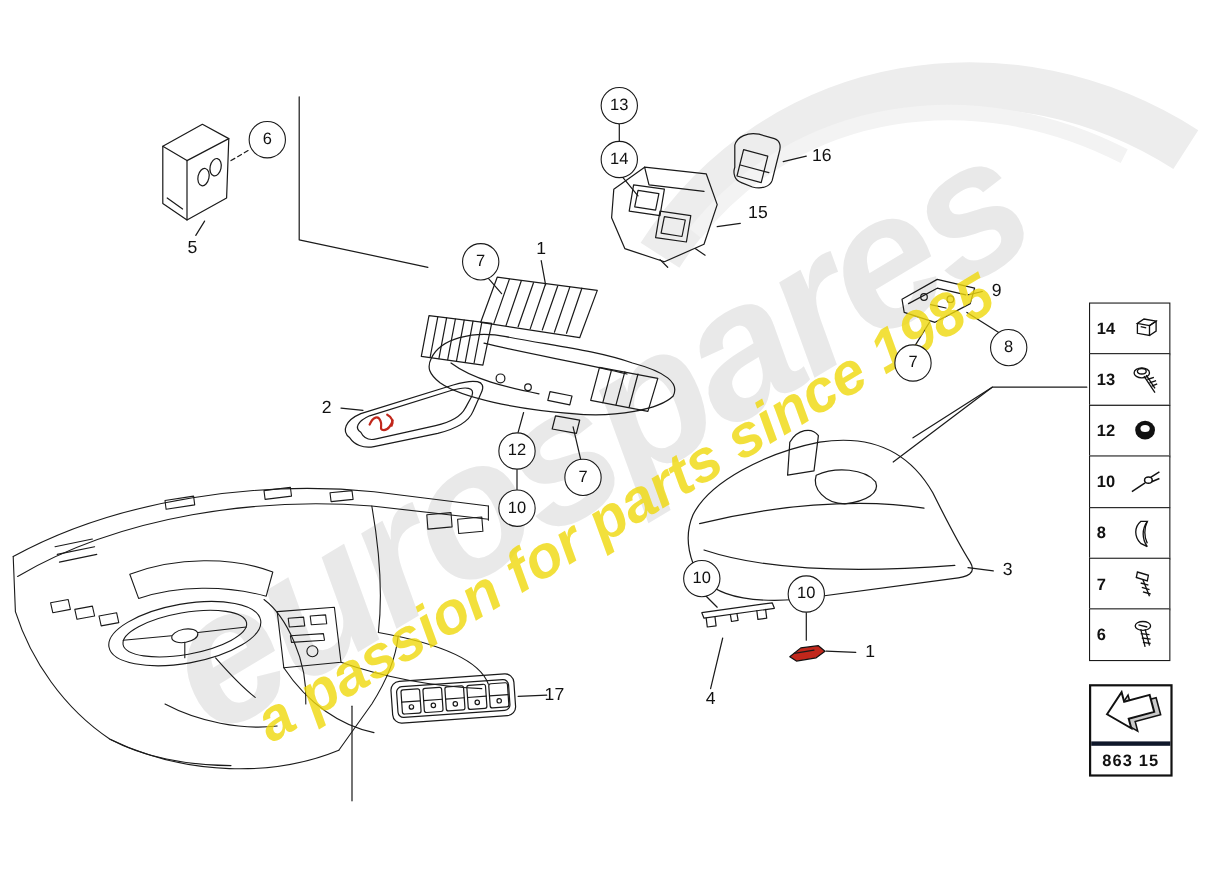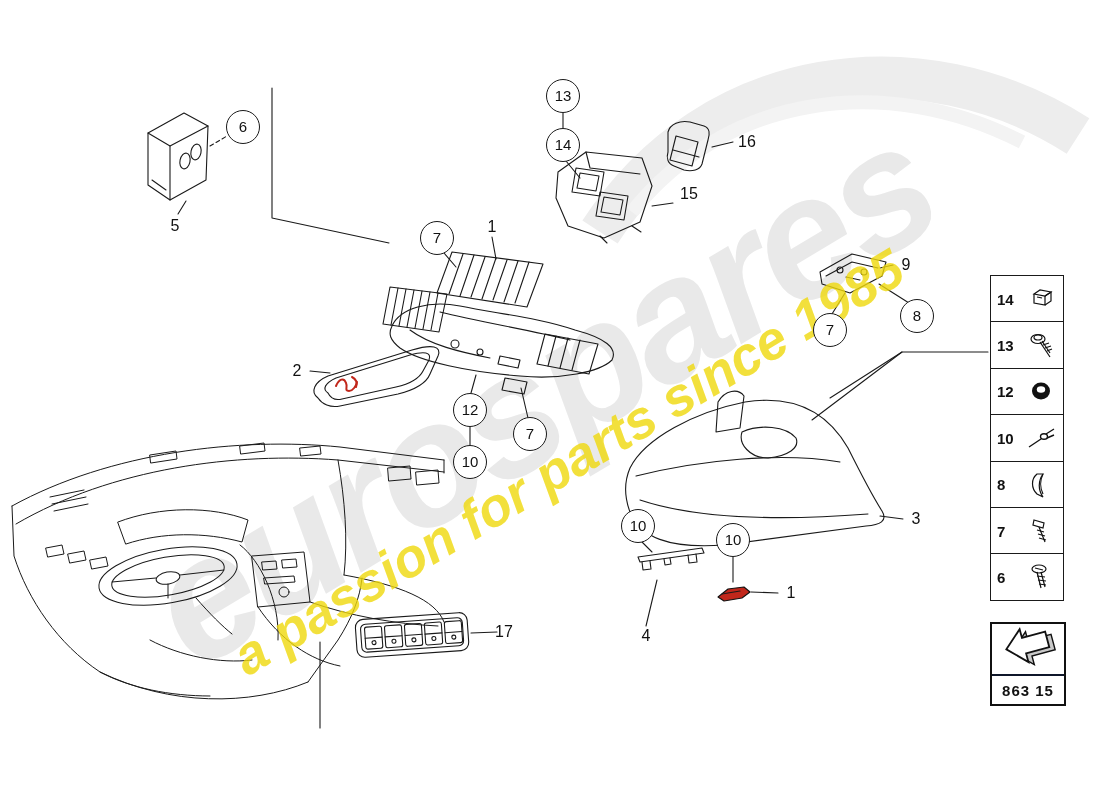--- a/index.html
+++ b/index.html
@@ -18,21 +18,21 @@
     background:#fff;text-align:center;line-height:31px;font-size:15px;z-index:4;cursor:pointer}
   .plabel{position:absolute;transform:translate(-50%,-50%);font-size:16px;font-weight:400;z-index:4;cursor:pointer}
   .sidebar{position:absolute;left:990px;top:275px;z-index:4}
   .sb-box{width:74px;height:48px;border:1.6px solid #1a1a1a;background:#fff;
     display:flex;align-items:center;justify-content:space-between;padding:0 6px;cursor:pointer}
   .sb-box + .sb-box{margin-top:-1.6px}
   .sb-num{font-size:15px;font-weight:700}
   .footer-box{position:absolute;left:990px;top:622px;width:76px;height:84px;border:2px solid #111;
     background:#fff;display:flex;flex-direction:column;z-index:4;cursor:pointer}
   .fb-icon{flex:1;display:flex;align-items:center;justify-content:center}
-  .fb-code{height:42px;border-top:2px solid #0f172a;display:flex;align-items:center;justify-content:center;
+  .fb-code{height:42px;border-top:4px solid #0f172a;display:flex;align-items:center;justify-content:center;
     font-size:15px;font-weight:700;letter-spacing:1px}
   svg .red{stroke:#c1271b}
 </style>
 </head>
 <body>
 
 <div class="stage">
 
   <svg class="wm-swoosh" width="1100" height="800">
     <path d="M600,232 C710,62 922,36 1078,136" stroke="#ededed" stroke-width="42" fill="none"></path>

